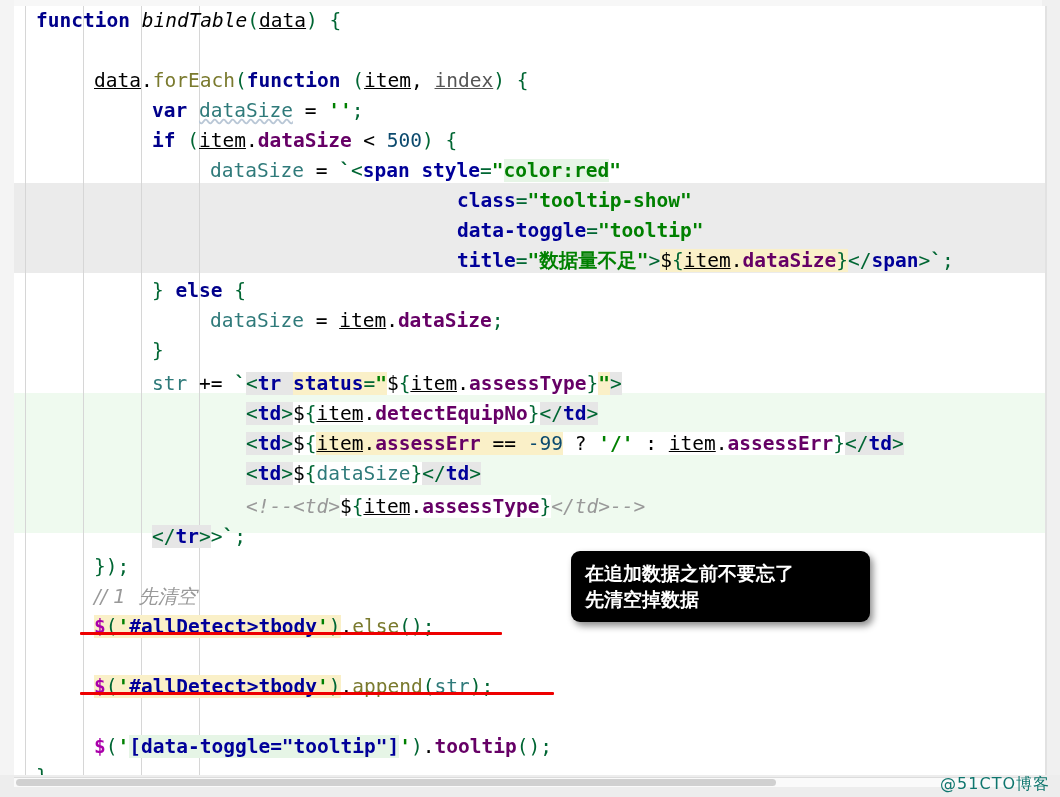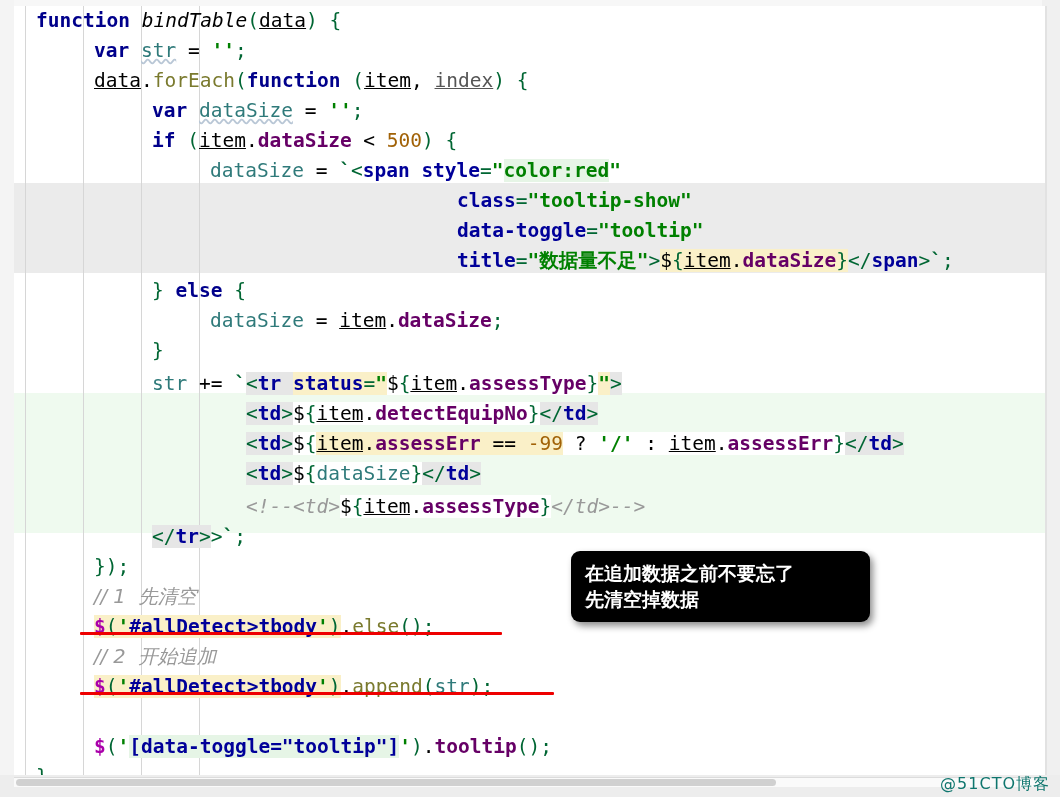--- a/index.html
+++ b/index.html
@@ -51,21 +51,21 @@
   .kw      {color:#00008b;font-weight:bold;}            
   .fnname  {color:#000000;font-style:italic;}           
   .param   {color:#000000;text-decoration:underline;margin-top:20px;}   
   .param2  {color:#555555;text-decoration:underline;}   
   .local   {color:#2f7a7a;}                             
   .localw  {color:#2f7a7a;text-decoration:underline wavy #b9c7d6;}
   .method  {color:#7a7a2e;}                             
   .prop    {color:#660066;font-weight:bold;}            
   .dollar  {color:#aa00aa;font-weight:bold;}            
   .str     {color:#008000;font-weight:bold;}            
-  .num     {color:#a16207;}                             
+  .num     {color:#0c4a6e;}                             
   .punc    {color:#006633;}                             
   .tag     {color:#000099;font-weight:bold;}            
   .tagpunc {color:#006633;}                             
   .attr    {color:#000099;font-weight:bold;margin-top:48px;}            
   .attrval {color:#008000;font-weight:bold;}            
   .cmt     {color:#999999;font-style:italic;}           
   .tmplpunc{color:#006633;font-weight:bold;}            
   .plain   {color:#000000;}
   .tooltipfn{color:#660066;font-weight:bold;}
 
@@ -124,21 +124,20 @@
     <div class="band band-gray" style="top:177px;height:90px;"></div>
     <div class="band band-green" style="top:387px;height:140px;"></div>
 
     <div class="guide" style="left:11px;"></div>
     <div class="guide" style="left:69px;"></div>
     <div class="guide" style="left:127px;"></div>
     <div class="guide" style="left:185px;"></div>
 
     <div class="line" style="top:0px;left:22px;"><span class="kw">function</span><span class="plain"> </span><span class="fnname">bindTable</span><span class="punc">(</span><span class="param">data</span><span class="punc">)</span><span class="plain"> </span><span class="punc">{</span></div>
 
-    <div class="line" style="top:30px;left:80px;"><span class="kw">var</span><span class="plain"> </span><span class="localw">str</span><span class="plain"> = </span><span class="str">''</span><span class="punc">;</span></div>
 
     <div class="line" style="top:60px;left:80px;"><span class="param">data</span><span class="plain">.</span><span class="method">forEach</span><span class="punc">(</span><span class="kw">function</span><span class="plain"> </span><span class="punc">(</span><span class="param">item</span><span class="plain">, </span><span class="param2">index</span><span class="punc">)</span><span class="plain"> </span><span class="punc">{</span></div>
 
     <div class="line" style="top:90px;left:138px;"><span class="kw">var</span><span class="plain"> </span><span class="localw">dataSize</span><span class="plain"> = </span><span class="str">''</span><span class="punc">;</span></div>
 
     <div class="line" style="top:120px;left:138px;"><span class="kw">if</span><span class="plain"> </span><span class="punc">(</span><span class="param">item</span><span class="plain">.</span><span class="prop">dataSize</span><span class="plain"> &lt; </span><span class="num">500</span><span class="punc">)</span><span class="plain"> </span><span class="punc">{</span></div>
 
     <div class="line" style="top:150px;left:196px;"><span class="local hl-white">dataSize</span><span class="plain hl-white"> = </span><span class="tmplpunc hl-white">`</span><span class="tagpunc hl-white">&lt;</span><span class="tag hl-white">span</span><span class="plain hl-white"> </span><span class="attr hl-white">style</span><span class="tagpunc hl-white">=</span><span class="attrval hl-white">"</span><span class="attrval hl-green">color:red</span><span class="attrval hl-white">"</span></div>
 
     <div class="line" style="top:180px;left:443px;"><span class="attr">class</span><span class="tagpunc">=</span><span class="attrval">"</span><span class="attrval">tooltip-show</span><span class="attrval">"</span></div>
@@ -164,21 +163,20 @@
     <div class="line" style="top:486px;left:232px;"><span class="cmt">&lt;!--&lt;td&gt;</span><span class="plain hl-white">$</span><span class="punc hl-white">{</span><span class="param hl-white">item</span><span class="plain hl-white">.</span><span class="prop hl-white">assessType</span><span class="punc hl-white">}</span><span class="cmt">&lt;/td&gt;--&gt;</span></div>
 
     <div class="line" style="top:516px;left:138px;"><span class="tagpunc hl-gray">&lt;/</span><span class="tag hl-gray">tr</span><span class="tagpunc hl-gray">&gt;</span><span class="tagpunc">&gt;</span><span class="tmplpunc">`</span><span class="punc">;</span></div>
 
     <div class="line" style="top:546px;left:80px;"><span class="punc">});</span></div>
 
     <div class="line" style="top:576px;left:80px;"><span class="cmt cjk">// 1  先清空</span></div>
 
     <div class="line" style="top:606px;left:80px;"><span class="dollar hl-yellow">$</span><span class="punc hl-yellow">(</span><span class="str hl-yellow">'</span><span class="tag hl-yellow">#allDetect&gt;tbody</span><span class="str hl-yellow">'</span><span class="punc hl-yellow">)</span><span class="plain">.</span><span class="method">else</span><span class="punc">();</span></div>
 
-    <div class="line" style="top:636px;left:80px;"><span class="cmt cjk">// 2  开始追加</span></div>
 
     <div class="line" style="top:666px;left:80px;"><span class="dollar hl-yellow">$</span><span class="punc hl-yellow">(</span><span class="str hl-yellow">'</span><span class="tag hl-yellow">#allDetect&gt;tbody</span><span class="str hl-yellow">'</span><span class="punc hl-yellow">)</span><span class="plain">.</span><span class="method">append</span><span class="punc">(</span><span class="local">str</span><span class="punc">);</span></div>
 
 
     <div class="line" style="top:726px;left:80px;"><span class="dollar">$</span><span class="punc">(</span><span class="str">'</span><span class="tag hl-green">[data-toggle="tooltip"]</span><span class="str">'</span><span class="punc">)</span><span class="plain">.</span><span class="tooltipfn">tooltip</span><span class="punc">();</span></div>
 
     <div class="line" style="top:756px;left:22px;"><span class="punc">}</span></div>
 
     <div class="redline" style="left:66px;top:626px;width:422px;"></div>
     <div class="redline" style="left:66px;top:686px;width:474px;"></div>

